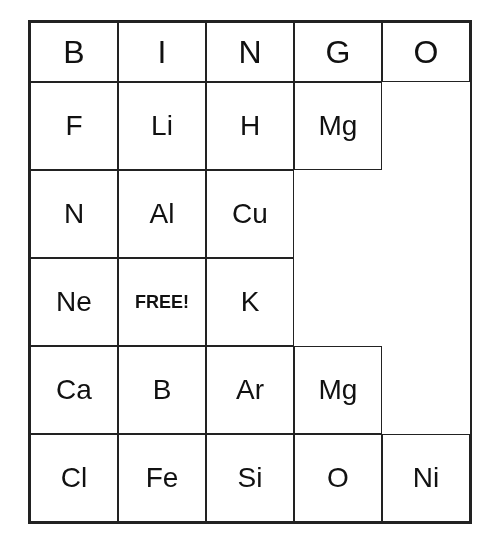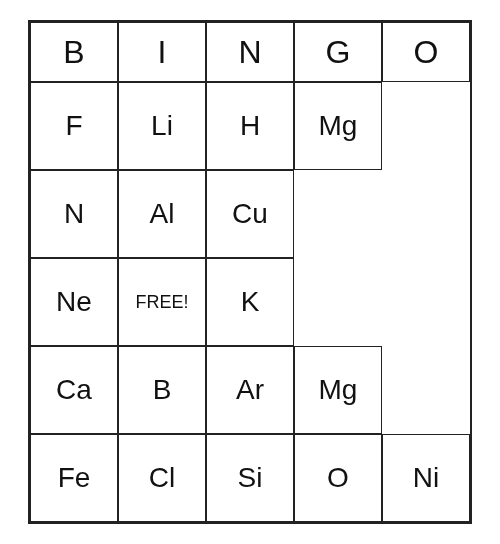--- a/index.html
+++ b/index.html
@@ -40,21 +40,21 @@
     }
 
     .header-row .bingo-cell {
       height: 60px;
       font-size: 32px;
       font-weight: normal;
     }
 
     .free-cell {
       font-size: 18px;
-      font-weight: normal;
+      font-weight: bold;
     }
   </style>
 </head>
 <body>
 
 <div class="bingo-card">
 
   <div class="bingo-row header-row">
     <div class="bingo-cell">B</div>
     <div class="bingo-cell">I</div>
@@ -83,19 +83,19 @@
   </div>
 
   <div class="bingo-row">
     <div class="bingo-cell">Ca</div>
     <div class="bingo-cell">B</div>
     <div class="bingo-cell">Ar</div>
     <div class="bingo-cell">Mg</div>
   </div>
 
   <div class="bingo-row">
+    <div class="bingo-cell">Cl</div>
     <div class="bingo-cell">Fe</div>
-    <div class="bingo-cell">Cl</div>
     <div class="bingo-cell">Si</div>
     <div class="bingo-cell">O</div>
     <div class="bingo-cell">Ni</div>
   </div>
 </div>
 
 </body></html>

